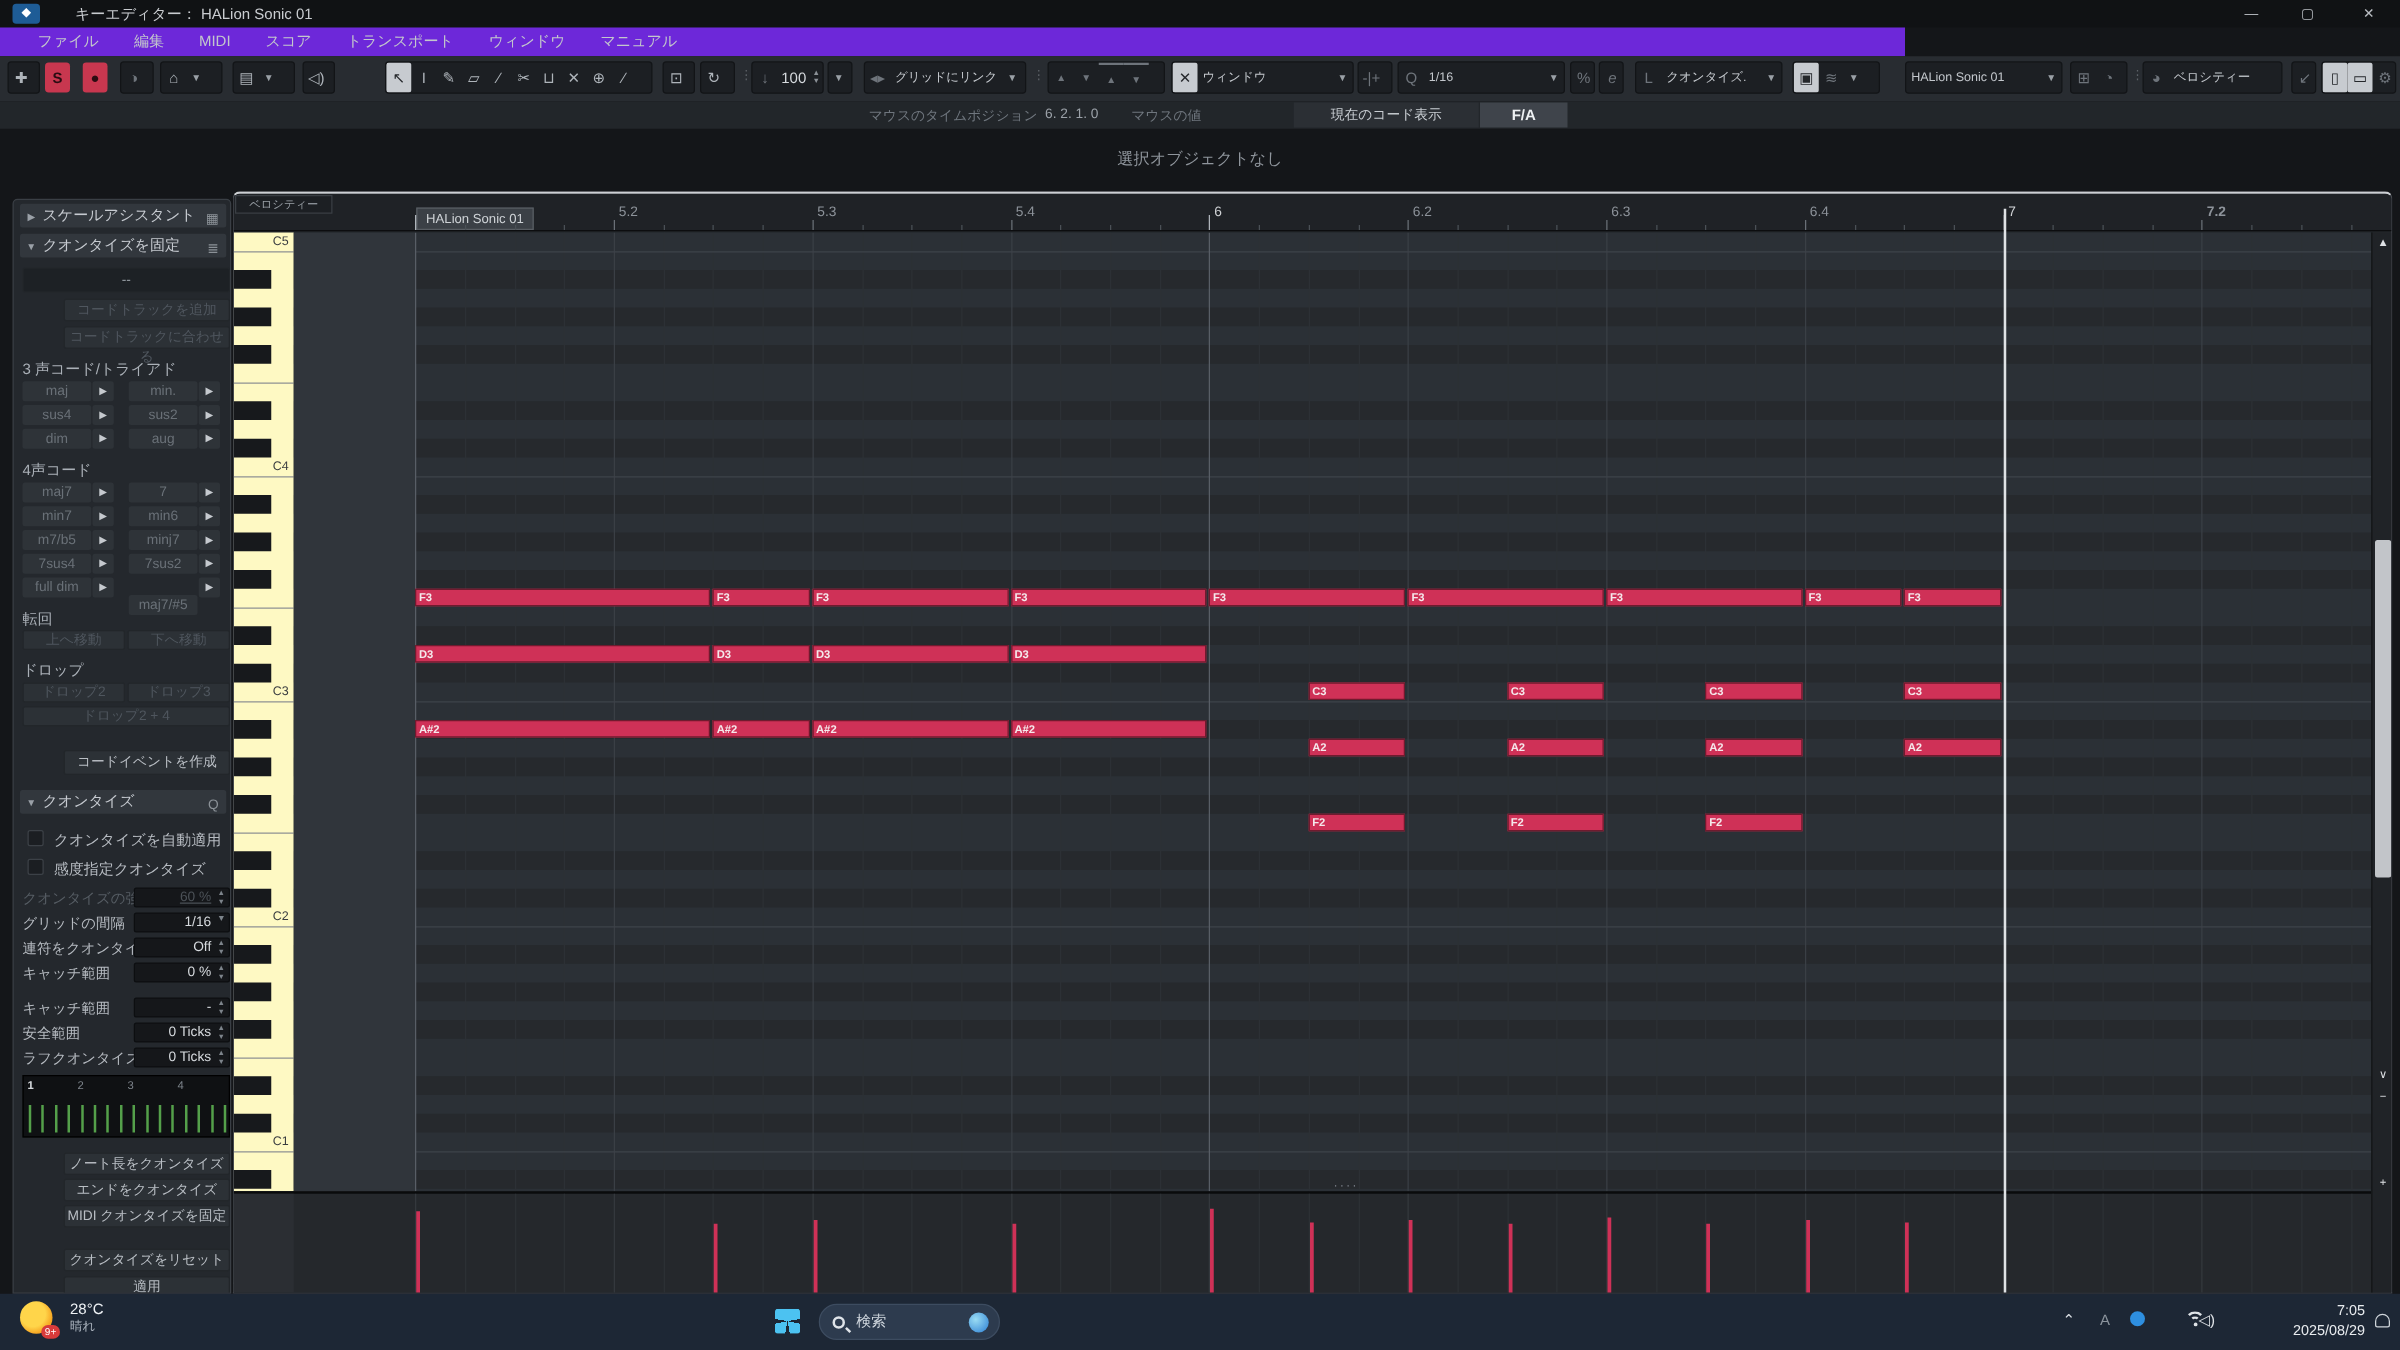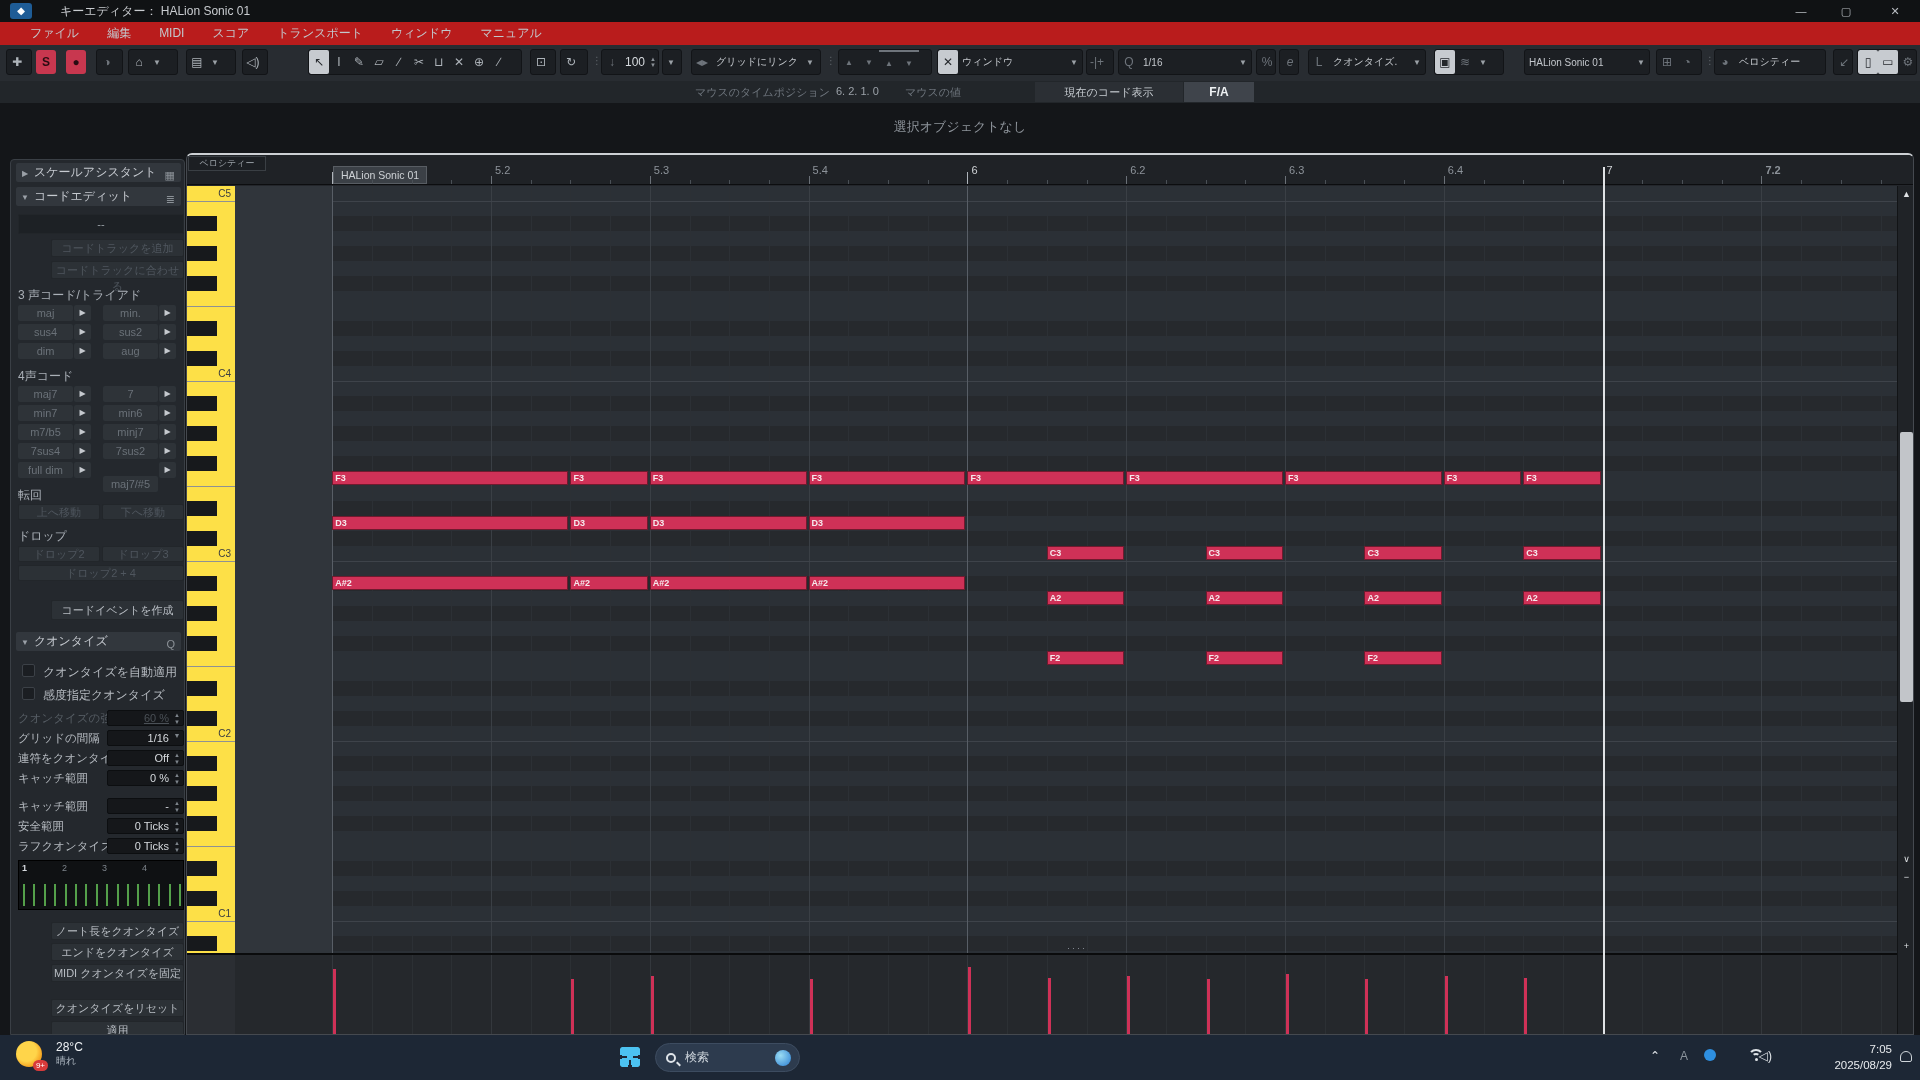--- a/index.html
+++ b/index.html
@@ -4,21 +4,21 @@
 <style>
   * { margin:0; padding:0; box-sizing:border-box; }
   html,body { width:1920px; height:1080px; overflow:hidden; background:#141619;
     font-family:"Liberation Sans","DejaVu Sans",sans-serif; color:#c3c7cc; }
 
   
   #titlebar { position:absolute; left:0; top:0; width:1920px; height:22px; background:#101214; }
   #app-icon { position:absolute; left:10px; top:3px; width:22px; height:16px; background:#1e5c96; border-radius:3px; color:#fff; font-size:10px; text-align:center; line-height:16px; }
   #title-text { position:absolute; left:60px; top:3px; font-size:12px; color:#c9ccd0; }
   .winctl { position:absolute; top:0px; width:30px; height:22px; text-align:center; line-height:22px; color:#b9bdc2; font-size:11px; }
-  #menubar { position:absolute; left:0; top:22px; width:1920px; height:23px; background:#b91c1c; }
+  #menubar { position:absolute; left:0; top:22px; width:1524px; height:23px; background:#6d28d9; }
   .menu-item { display:inline-block; margin-left:28px; font-size:12px; color:#c3c7cc; line-height:23px; }
   .menu-item:first-child { margin-left:30px; }
 
   
   #toolbar { position:absolute; left:0; top:45px; width:1920px; height:36px; background:#282c31; }
   .tbg { position:absolute; top:4px; height:26px; background:#1c1f23; border:1px solid #121417; border-radius:3px; display:flex; align-items:center; overflow:hidden; }
   .tbtn { height:24px; min-width:20px; display:flex; align-items:center; justify-content:center; color:#aeb4ba; font-size:12px; padding:0 3px; }
   .tbtn.sel { background:#c7cbd0; color:#24272b; border-radius:2px; }
   .tbtn.red { background:#c8374f; color:#2a0c12; border-radius:3px; font-weight:bold; }
   .tbtn.dim { color:#6e747b; }
@@ -57,21 +57,21 @@
   .qnum.first { color:#d6dade; font-weight:bold; }
   .qtick { position:absolute; bottom:3px; width:2px; height:22px; background:#54a04a; }
 
   
   #editor { position:absolute; left:186px; top:153px; width:1728px; height:882px; background:#23262b; border:1px solid #45494f; border-top:2px solid #cdd0d4; border-radius:6px 6px 0 0; overflow:hidden; }
   #ruler { position:absolute; left:0; top:0; width:1728px; height:30px; background:#1f2226; border-bottom:1px solid #0c0d0f; }
   .rtick { position:absolute; bottom:0; width:1px; }
   .rlabel { position:absolute; top:9px; font-size:11px; color:#8d939a; }
   .rlabel.major { color:#d0d3d6; }
   #part-tab { position:absolute; left:146px; top:11px; width:94px; height:18px; background:#3b4046; border:1px solid #585d63; font-size:10.5px; color:#ced2d6; line-height:16px; text-align:center; overflow:hidden; white-space:nowrap; }
-  #keyboard { position:absolute; left:0; top:31px; width:48px; height:767px; background:#fde047; }
+  #keyboard { position:absolute; left:0; top:31px; width:48px; height:767px; background:#fef9c3; }
   .bkey { position:absolute; left:0; width:30px; height:15px; background:#17191c; }
   .kline { position:absolute; left:0; width:48px; height:1px; background:#8e9194; }
   .klabel { position:absolute; right:4px; font-size:10px; color:#3a3d40; }
   #grid { position:absolute; left:48px; top:31px; width:1662px; height:767px; background:#2b3036; overflow:hidden; }
   .rowb { position:absolute; left:0; width:1662px; height:15px; background:#26292d; }
   .octline { position:absolute; left:0; width:1662px; height:1px; background:#3e434a; z-index:2; }
   .vl16 { position:absolute; top:0; width:1px; height:767px; background:#2c3035; z-index:1; }
   .vlbeat { position:absolute; top:0; width:1px; height:767px; background:#3a3f45; z-index:1; }
   .vlbar { position:absolute; top:0; width:1px; height:767px; background:#585e66; z-index:2; }
   #prepart { position:absolute; left:0; top:0; width:97px; height:767px; background:#30353b; z-index:3; }
@@ -255,21 +255,21 @@
   <span class="ilabel" style="left:695px">マウスのタイムポジション</span>
   <span class="ivalue" style="left:836px">6.  2.  1.    0</span>
   <span class="ilabel" style="left:905px">マウスの値</span>
   <div id="chord-disp-box">現在のコード表示</div>
   <div id="chord-val-box">F/A</div>
 </div>
 <div id="statusline">選択オブジェクトなし</div>
 
 <div id="sidebar">
     <div class="sec-head" style="top: 3px;"><span class="sec-arrow">▶</span><div style="display: inline;">スケールアシスタント</div><div class="sec-ico">▦</div></div>
-    <div class="sec-head" style="top: 27px;"><span class="sec-arrow">▼</span><div style="display: inline;">コードエディット</div><div class="sec-ico">≣</div></div>
+    <div class="sec-head" style="top: 27px;"><span class="sec-arrow">▼</span><div style="display: inline;">クオンタイズを固定</div><div class="sec-ico">≣</div></div>
     <div class="sb-btn" style="left: 7px; top: 54px; width: 166px; height: 20px; line-height: 18px; background: rgb(29, 33, 37); color: rgb(154, 160, 167);">--</div>
     <div class="sb-btn dis" style="left: 40px; top: 79px; width: 133px; height: 18px; line-height: 16px;">コードトラックを追加</div>
     <div class="sb-btn dis" style="left: 40px; top: 101px; width: 133px; height: 18px; line-height: 16px;">コードトラックに合わせる</div>
     <div class="sb-label" style="top: 127px;">3 声コード/トライアド</div>
     <div class="chord-cell" style="left: 7px; top: 145px; width: 55px;">maj</div>
     <div class="chord-arrow" style="left: 63px; top: 145px;">▶</div>
     <div class="chord-cell" style="left: 92px; top: 145px; width: 55px;">min.</div>
     <div class="chord-arrow" style="left: 148px; top: 145px;">▶</div>
     <div class="chord-cell" style="left: 7px; top: 164px; width: 55px;">sus4</div>
     <div class="chord-arrow" style="left: 63px; top: 164px;">▶</div>

